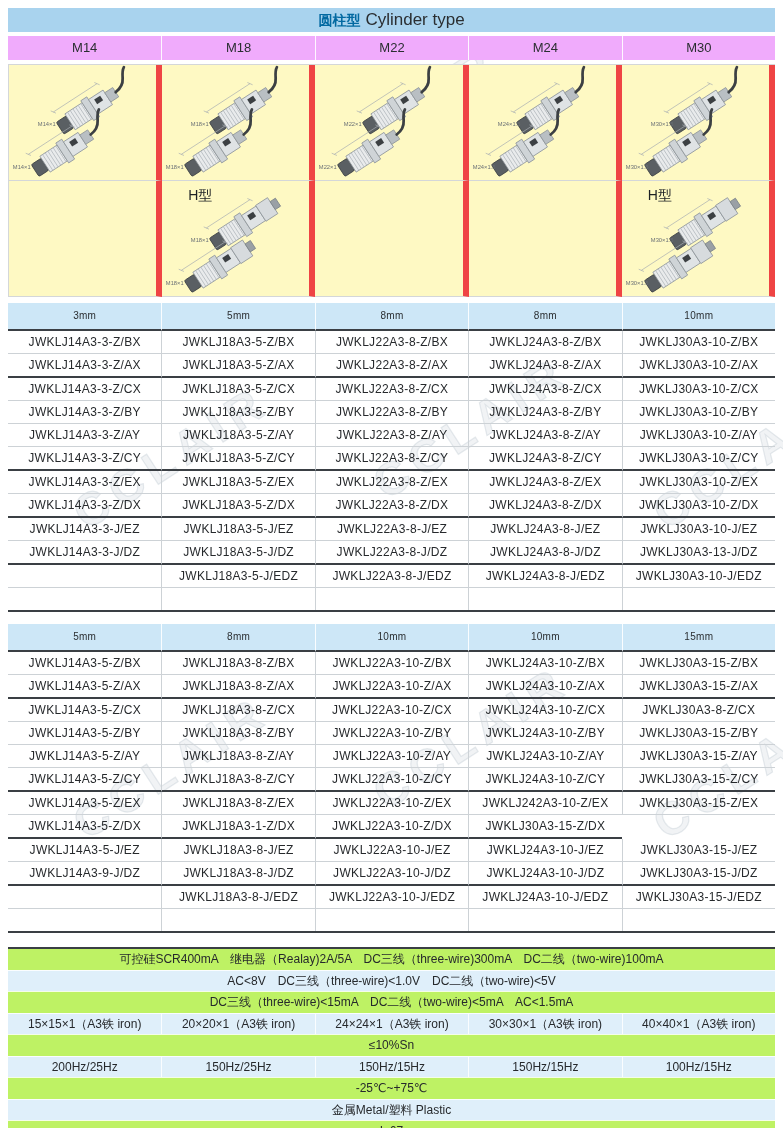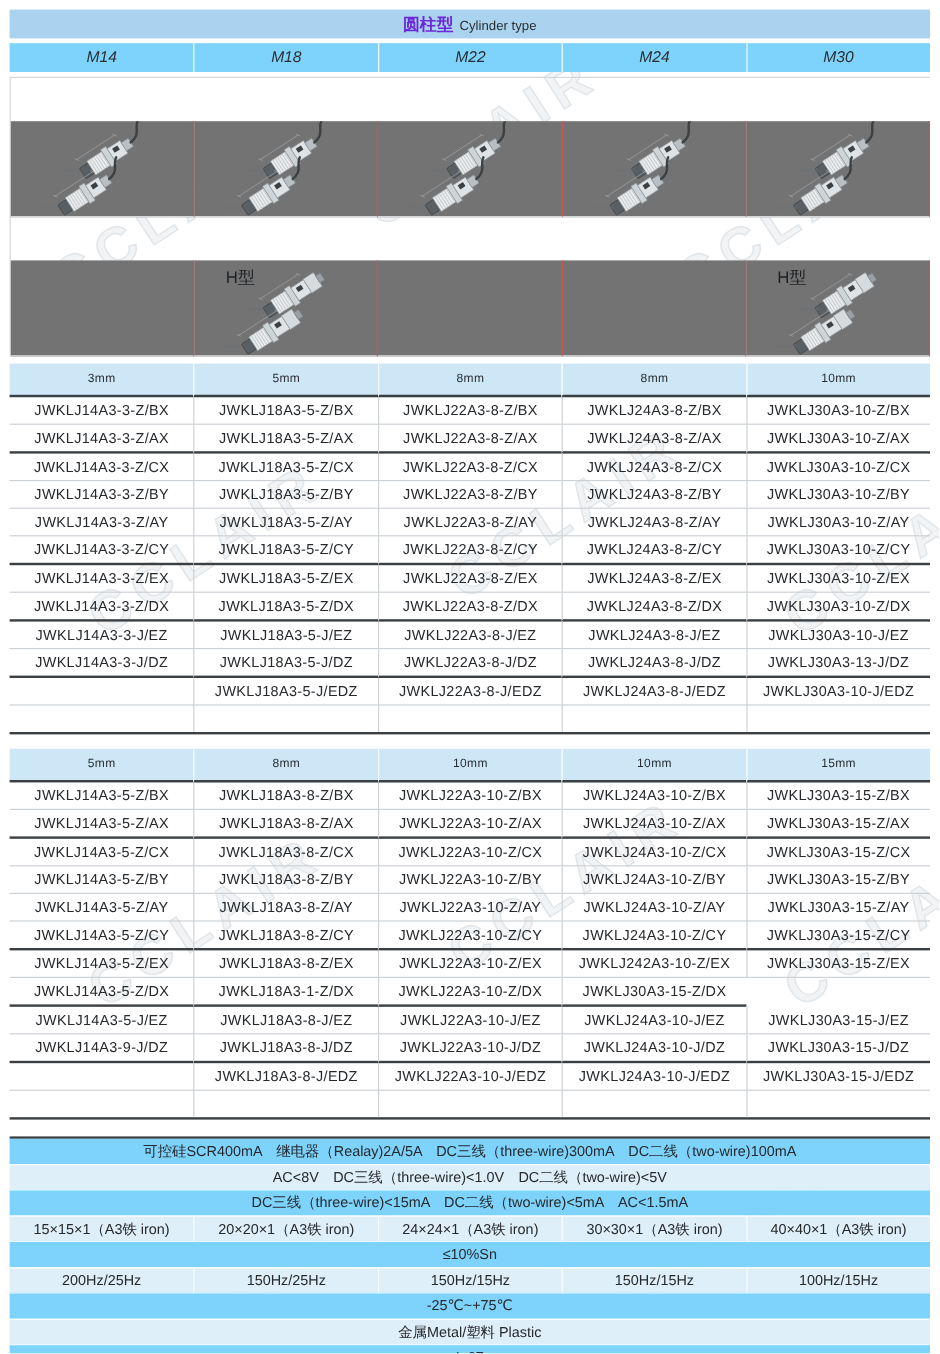--- a/index.html
+++ b/index.html
@@ -7,50 +7,50 @@
   .page{position:relative;width:783px;height:1128px;background:#fff;overflow:hidden;}
   .inner{position:relative;z-index:1;margin:0 8px;padding-top:8px;}
 
   
   .wm{position:absolute;z-index:0;transform:rotate(-33deg);font-size:46px;font-weight:bold;
       letter-spacing:8px;color:rgba(185,196,205,0.20);
       -webkit-text-stroke:1.2px rgba(175,188,198,0.30);pointer-events:none;user-select:none;}
 
   
   .title-bar{height:24px;line-height:24px;background:#a9d3ee;text-align:center;}
-  .title-bar .zh{font-weight:bold;font-size:14px;color:#6d28d9;}
-  .title-bar .en{font-size:11px;color:#2a2e31;margin-left:5px;}
-  .size-bar{margin-top:4px;height:24px;background:#7dd3fc;display:grid;grid-template-columns:repeat(5,1fr);font-style:italic;}
+  .title-bar .zh{font-weight:bold;font-size:14px;color:#0369a1;}
+  .title-bar .en{font-size:17px;color:#2a2e31;margin-left:5px;}
+  .size-bar{margin-top:4px;height:24px;background:#f0abfc;display:grid;grid-template-columns:repeat(5,1fr);}
   .size-bar .cell{line-height:24px;text-align:center;font-size:13px;color:#2a2e31;}
   .size-bar .cell + .cell{border-left:1px solid rgba(255,255,255,0.9);}
 
   
   .image-grid{margin-top:4px;display:grid;grid-template-columns:repeat(5,1fr);
               grid-template-rows:116px 116px;border-top:1px solid #d4d7d9;border-left:1px solid #d4d7d9;}
-  .icell{position:relative;background:#737373;border-right:1px solid #ef4444;border-bottom:1px solid #d4d7d9;margin-top:36px;}
+  .icell{position:relative;background:#fef9c3;border-right:6px solid #ef4444;border-bottom:1px solid #d4d7d9;}
   .icell svg{display:block;width:100%;height:100%;}
   .h-label{position:absolute;top:6px;left:26px;font-size:14px;color:#1d2124;z-index:2;}
   .sensors text.dim{font-size:6px;fill:#6a7075;}
 
   
   .ctable{margin-top:6px;border-bottom:2px solid #3a3f44;}
   .trow{display:grid;grid-template-columns:repeat(5,1fr);}
   .trow .tcell{height:22px;line-height:22px;text-align:center;font-size:12px;letter-spacing:0.3px;color:#26292c;
                border-bottom:1px solid #cdd2d6;overflow:hidden;white-space:nowrap;}
   .trow .tcell + .tcell{border-left:1px solid #cdd2d6;}
   .trow.thead .tcell{height:26px;line-height:26px;background:#cde7f7;font-size:10px;color:#2a2e31;
                      border-bottom:2px solid #3a3f44;}
   .trow.thead .tcell + .tcell{border-left:1px solid rgba(255,255,255,0.9);}
   .trow.thick .tcell{border-bottom:2px solid #3a3f44;}
   .ctable .trow:last-child .tcell{border-bottom:none;}
   .t2{margin-top:12px;}
 
   
   .spec-block{margin-top:14px;border-top:2px solid #3a3f44;border-bottom:2px solid #3a3f44;}
-  .spec-row{min-height:20.5px;line-height:20.5px;text-align:center;font-size:12px;color:#26292c;background:#7dd3fc;}
+  .spec-row{min-height:20.5px;line-height:20.5px;text-align:center;font-size:12px;color:#26292c;background:#bef264;}
   .spec-row:nth-child(even){background:#dfeffa;}
   .spec-row + .spec-row{border-top:1px solid rgba(255,255,255,0.85);}
   .spec-row.cols{display:grid;grid-template-columns:repeat(5,1fr);}
   .spec-row.cols .cell + .cell{border-left:1px solid rgba(255,255,255,0.85);text-align:center;}
 </style>
 </head>
 <body>
 
 <svg width="0" height="0" style="position:absolute" aria-hidden="true">
   <defs>
@@ -288,21 +288,21 @@
           <div class="tcell">JWKLJ18A3-8-Z/AX</div>
           <div class="tcell">JWKLJ22A3-10-Z/AX</div>
           <div class="tcell">JWKLJ24A3-10-Z/AX</div>
           <div class="tcell">JWKLJ30A3-15-Z/AX</div>
         </div>
         <div class="trow">
           <div class="tcell">JWKLJ14A3-5-Z/CX</div>
           <div class="tcell">JWKLJ18A3-8-Z/CX</div>
           <div class="tcell">JWKLJ22A3-10-Z/CX</div>
           <div class="tcell">JWKLJ24A3-10-Z/CX</div>
-          <div class="tcell">JWKLJ30A3-15-Z/CX</div>
+          <div class="tcell">JWKLJ30A3-8-Z/CX</div>
         </div>
         <div class="trow">
           <div class="tcell">JWKLJ14A3-5-Z/BY</div>
           <div class="tcell">JWKLJ18A3-8-Z/BY</div>
           <div class="tcell">JWKLJ22A3-10-Z/BY</div>
           <div class="tcell">JWKLJ24A3-10-Z/BY</div>
           <div class="tcell">JWKLJ30A3-15-Z/BY</div>
         </div>
         <div class="trow">
           <div class="tcell">JWKLJ14A3-5-Z/AY</div>

